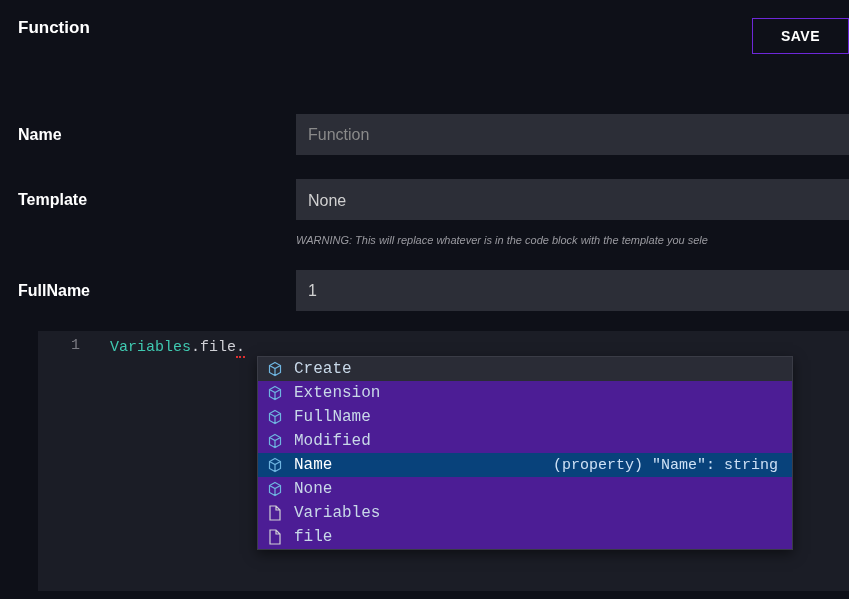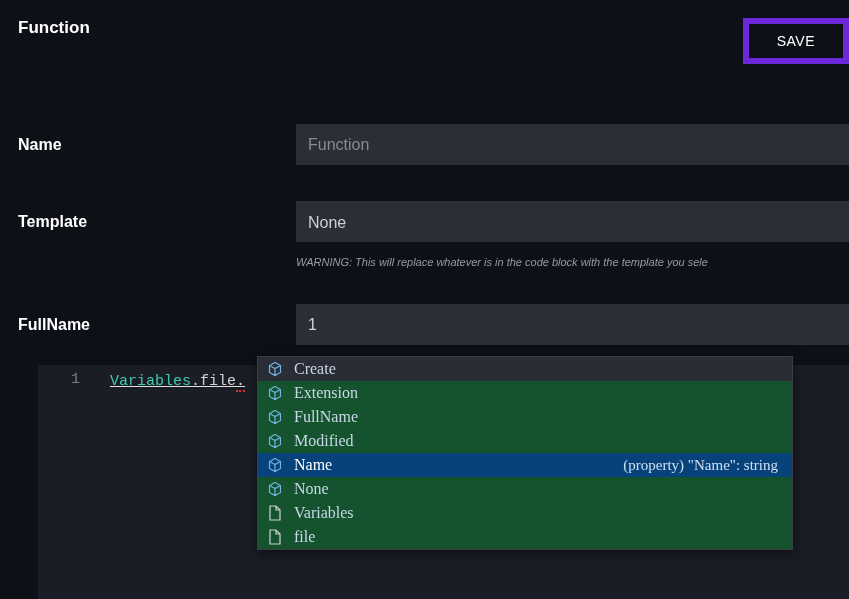--- a/index.html
+++ b/index.html
@@ -18,34 +18,34 @@
     justify-content: space-between;
     align-items: flex-start;
     padding: 18px 0 0 18px;
   }
   .header-title {
     font-weight: 600;
     font-size: 17px;
     color: #fff;
   }
   .save-btn {
-    border: 6px solid #6d28d9;
+    border: 1px solid #6d28d9;
     background: transparent;
     color: #fff;
-    font-weight: 400;
+    font-weight: 700;
     font-size: 14px;
     letter-spacing: 0.5px;
     padding: 9px 28px;
     margin-right: 0;
     cursor: pointer;
   }
   .form-row {
     display: flex;
     align-items: center;
-    margin-top: 36px;
+    margin-top: 24px;
     padding-left: 18px;
   }
   .form-row.first { margin-top: 60px; }
   .form-label {
     width: 278px;
     font-weight: 600;
     font-size: 16px;
     color: #fff;
   }
   .form-control {
@@ -82,37 +82,36 @@
     padding: 6px 18px 0 0;
     color: #7a7a82;
     font-size: 15px;
   }
   .code-area {
     position: absolute;
     left: 60px; right: 0; top: 0;
     padding: 6px 0 0 12px;
     font-size: 15px;
     line-height: 22px;
-    text-decoration: underline;
   }
   .tok-var { color: #3fc9b0; }
   .tok-dot { color: #d0d0d6; }
   .tok-prop { color: #d0d0d6; }
   .squiggle {
     border-bottom: 2px dotted #e03030;
   }
   .autocomplete {
     position: absolute;
     left: 257px;
     top: 356px;
     width: 536px;
-    background: #14532d;
+    background: #4c1d95;
     border: 1px solid #3a3c46;
     box-shadow: 0 4px 12px rgba(0,0,0,0.5);
-    font-family: Liberation Serif, serif;
+    font-family: Liberation Mono, monospace;
     font-size: 16px;
   }
   .ac-item {
     display: flex;
     align-items: center;
     padding: 2px 8px;
     height: 24px;
     color: #c8d8e8;
     cursor: pointer;
   }

